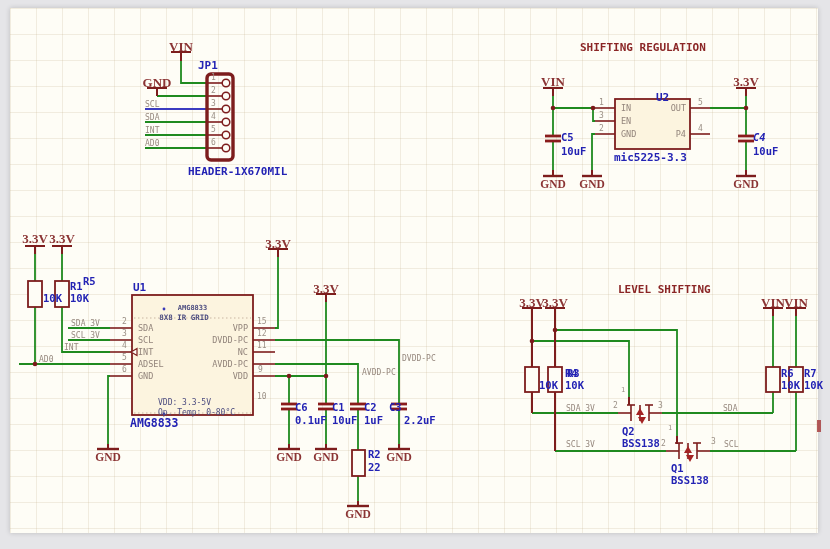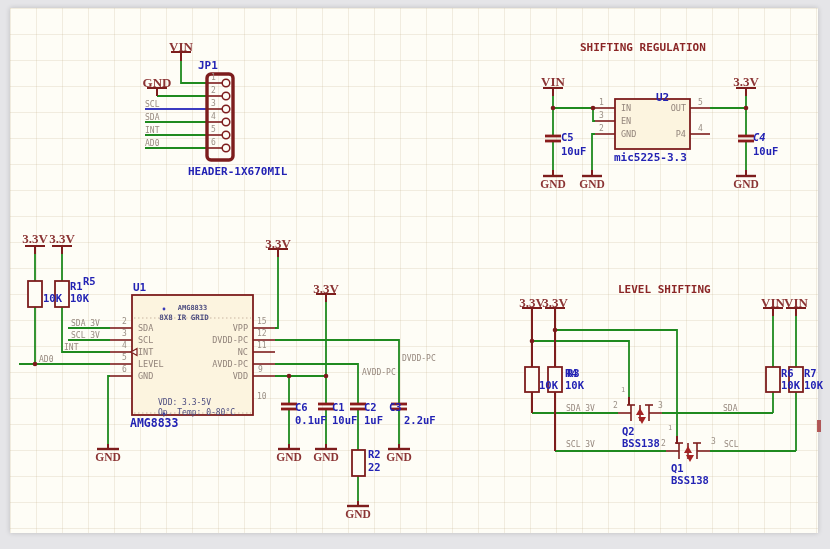--- a/index.html
+++ b/index.html
@@ -311,21 +311,21 @@
   <div class="lbl net" style="left:64px;top:344px;">INT</div>
   <div class="lbl net" style="left:39px;top:356px;">AD0</div>
   <div class="lbl pnum" style="left:122px;top:318px;">2</div>
   <div class="lbl pnum" style="left:122px;top:330px;">3</div>
   <div class="lbl pnum" style="left:122px;top:342px;">4</div>
   <div class="lbl pnum" style="left:122px;top:354px;">5</div>
   <div class="lbl pnum" style="left:122px;top:366px;">6</div>
   <div class="lbl pname" style="left:138px;top:324px;">SDA</div>
   <div class="lbl pname" style="left:138px;top:336px;">SCL</div>
   <div class="lbl pname" style="left:138px;top:348px;">INT</div>
-  <div class="lbl pname" style="left:138px;top:360px;">LEVEL</div>
+  <div class="lbl pname" style="left:138px;top:360px;">ADSEL</div>
   <div class="lbl pname" style="left:138px;top:372px;">GND</div>
   <div class="lbl pnum" style="left:257px;top:318px;">15</div>
   <div class="lbl pnum" style="left:257px;top:330px;">12</div>
   <div class="lbl pnum" style="left:257px;top:342px;">11</div>
   <div class="lbl pnum" style="left:257px;top:354px;margin-top:39px;">10</div>
   <div class="lbl pnum" style="left:258px;top:366px;">9</div>
   <div class="lbl pname-r" style="left:190px;top:324px;">VPP</div>
   <div class="lbl pname-r" style="left:190px;top:336px;">DVDD-PC</div>
   <div class="lbl pname-r" style="left:190px;top:348px;">NC</div>
   <div class="lbl pname-r" style="left:190px;top:360px;">AVDD-PC</div>

